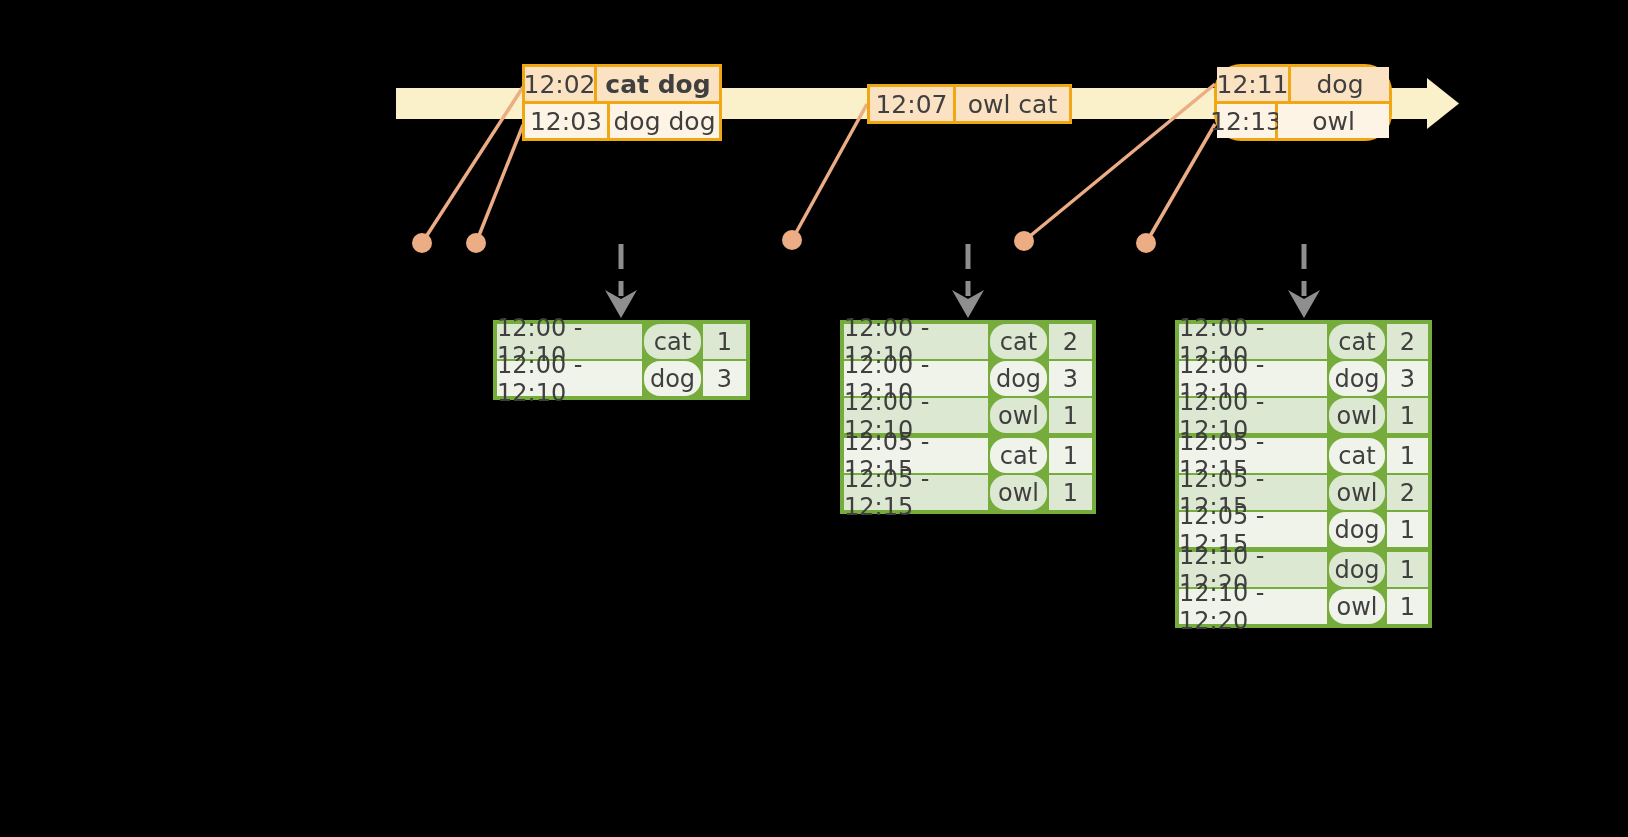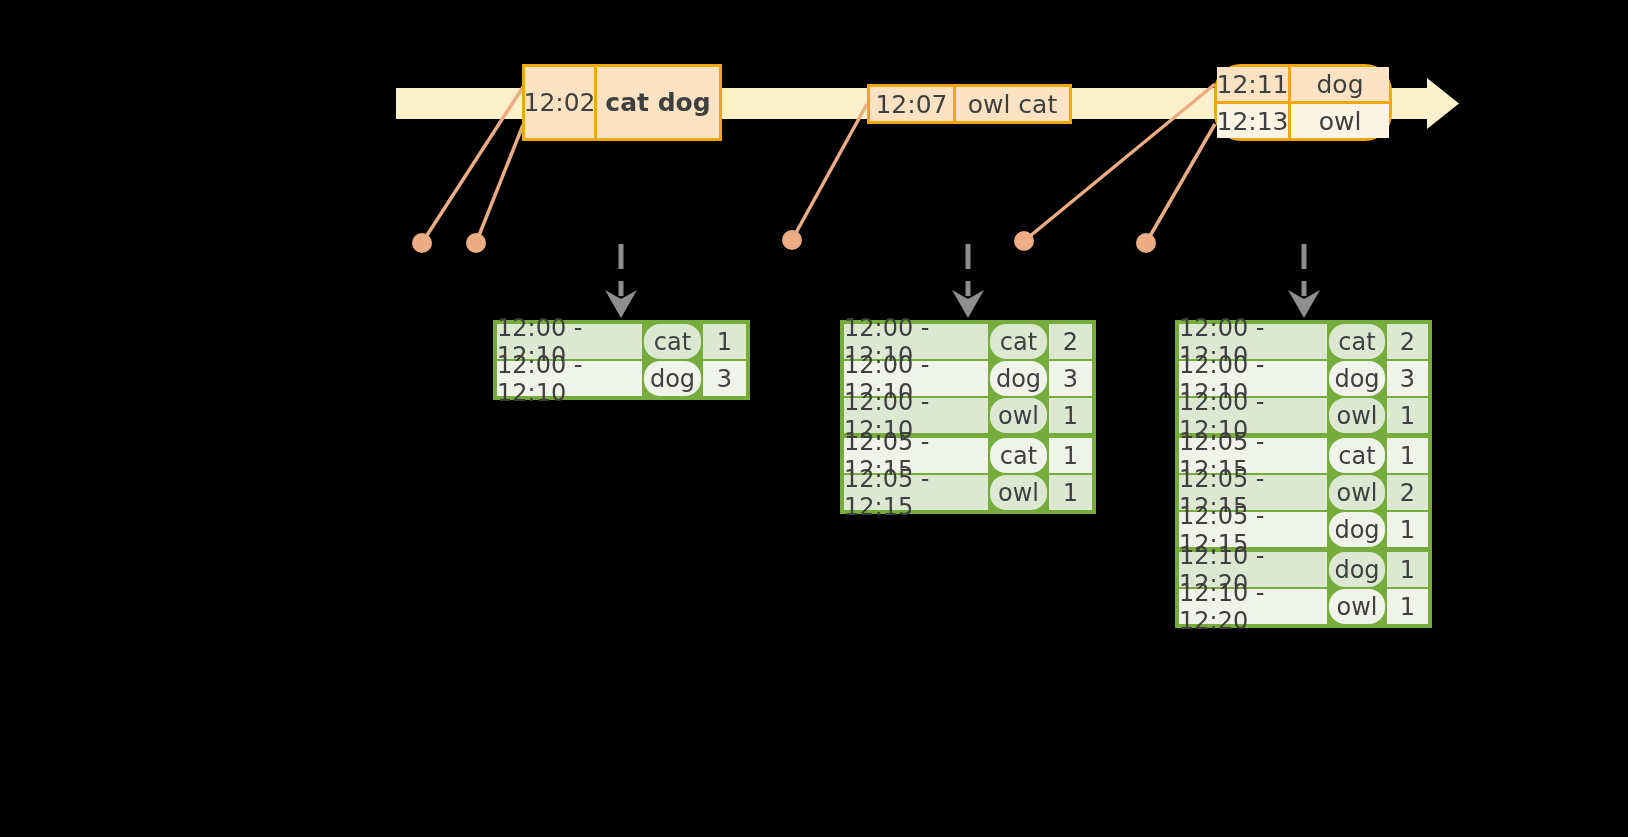--- a/index.html
+++ b/index.html
@@ -56,36 +56,40 @@
     <path d="M 952 290 L 968 318 L 984 290 L 968 299 Z" fill="#8E8E8E"></path>
     <line x1="1304" y1="244" x2="1304" y2="296" stroke="#8E8E8E" stroke-width="5" stroke-dasharray="25 12"></line>
     <path d="M 1288 290 L 1304 318 L 1320 290 L 1304 299 Z" fill="#8E8E8E"></path>
   </svg>
 
   <div class="etable" style="left:522px;top:64px;width:200px;height:77px;">
     <div class="erow dark">
       <div class="ecell" style="width:69px;flex:none;">12:02</div>
       <div class="ecell" style="flex:1;font-weight:bold;">cat dog</div>
     </div>
+    <div class="erow light">
+      <div class="ecell" style="width:82px;flex:none;">12:03</div>
+      <div class="ecell" style="flex:1;">dog dog</div>
+    </div>
   </div>
 
   <div class="etable" style="left:867px;top:84px;width:205px;height:40px;">
     <div class="erow dark">
       <div class="ecell" style="width:83px;flex:none;">12:07</div>
       <div class="ecell" style="flex:1;">owl cat</div>
     </div>
   </div>
 
   <div class="etable" style="left:1214px;top:64px;width:178px;height:77px;border-radius:27px;">
     <div class="erow dark">
       <div class="ecell" style="width:71px;flex:none;">12:11</div>
       <div class="ecell" style="flex:1;">dog</div>
     </div>
     <div class="erow light">
-      <div class="ecell" style="width:71px;flex:none;">12:13</div>
+      <div class="ecell" style="width:58px;flex:none;">12:13</div>
       <div class="ecell" style="flex:1;">owl</div>
     </div>
   </div>
 
   <div class="gtable" style="left:493px;top:320px;width:257px;">
     <div class="grow dark">
       <div class="gcell gwin" style="width:145px;">12:00 - 12:10</div>
       <div class="gcell gword" style="width:57px;">cat</div>
       <div class="gcell gcount">1</div>
     </div>

